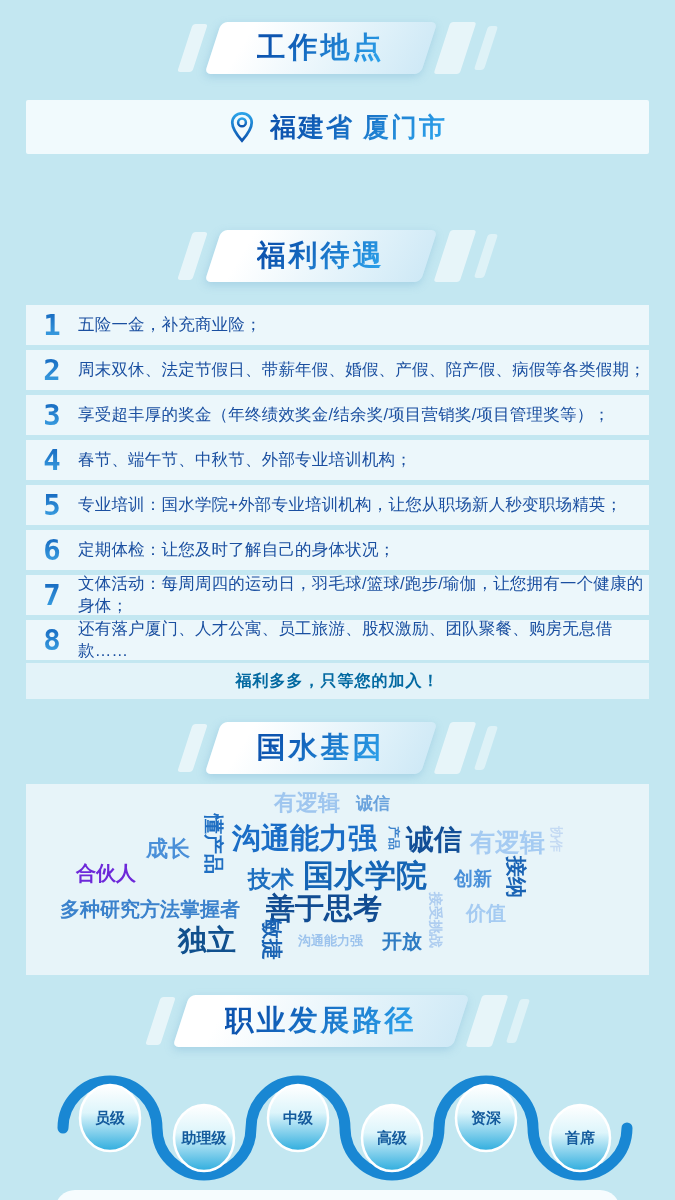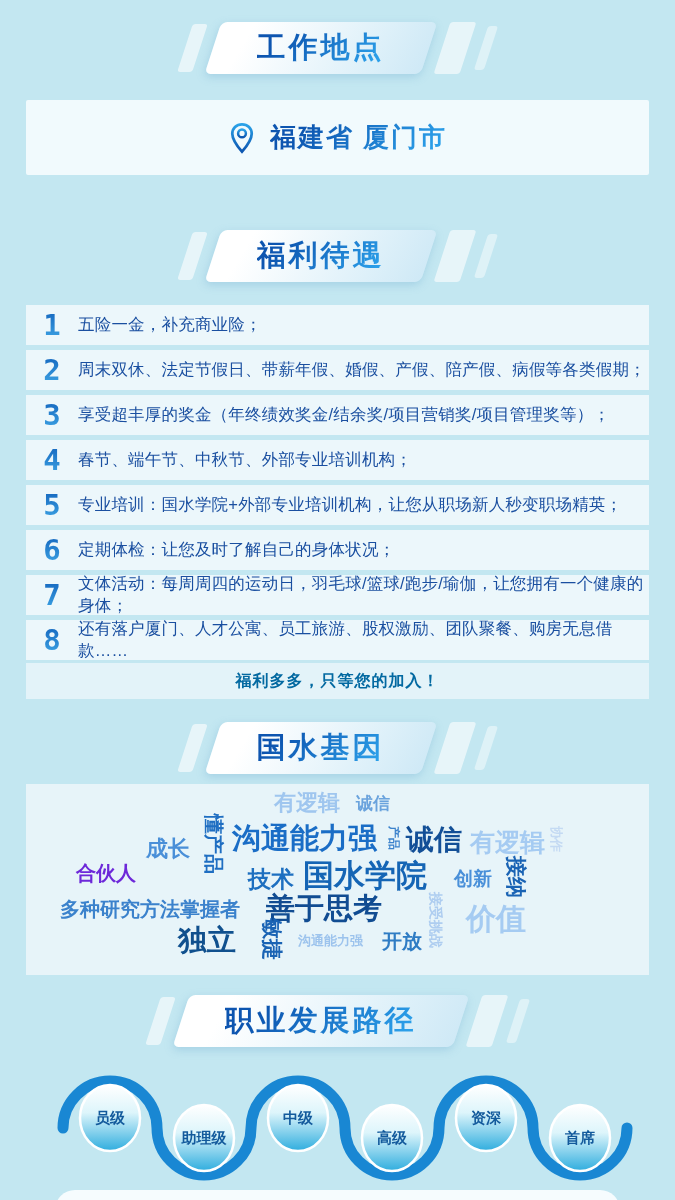--- a/index.html
+++ b/index.html
@@ -31,21 +31,21 @@
     border-radius:6px;
     box-shadow:0 3px 8px rgba(110,170,205,.35);
   }
   .banner-title {
     position:relative; font-size:29px; font-weight:bold; letter-spacing:3px;
     background:linear-gradient(135deg,#0d55b0 20%,#2b9fe9 90%);
     -webkit-background-clip:text; background-clip:text; color:transparent;
   }
   
   .location-card {
-    position:absolute; top:100px; left:26px; width:623px; height:75px;
+    position:absolute; top:100px; left:26px; width:623px; height:54px;
     background:#f1fafd; border-radius:2px;
     display:flex; align-items:center; justify-content:center; gap:14px;
   }
   .location-text {
     font-size:26px; font-weight:bold; letter-spacing:2px;
     background:linear-gradient(135deg,#0d55b0 20%,#2b9fe9 90%);
     -webkit-background-clip:text; background-clip:text; color:transparent;
   }
   
   .benefit-list { position:absolute; top:305px; left:26px; width:623px; }
@@ -174,21 +174,21 @@
     <span class="cloud-word" style="left: 444px; top: 44px; font-size: 25px; color: rgb(165, 203, 242); font-weight: bold;">有逻辑</span>
     <span class="cloud-word vertical" style="left: 522px; top: 42px; font-size: 13px; color: rgb(196, 218, 243); font-weight: bold;">协作</span>
     <span class="cloud-word" style="left: 50px; top: 78px; font-size: 20px; color: #6d28d9; font-weight: bold; text-align: center;">合伙人</span>
     <span class="cloud-word" style="left: 222px; top: 82px; font-size: 23px; color: rgb(29, 111, 192); font-weight: bold;">技术</span>
     <span class="cloud-word" style="left: 277px; top: 74px; font-size: 31px; color: rgb(21, 101, 181); font-weight: bold;">国水学院</span>
     <span class="cloud-word" style="left: 428px; top: 84px; font-size: 19px; color: rgb(74, 144, 217); font-weight: bold;">创新</span>
     <span class="cloud-word vertical" style="left: 478px; top: 72px; font-size: 21px; color: rgb(26, 99, 180); font-weight: bold;">接纳</span>
     <span class="cloud-word" style="left: 34px; top: 114px; font-size: 20px; color: rgb(59, 130, 204); font-weight: bold;">多种研究方法掌握者</span>
     <span class="cloud-word" style="left: 240px; top: 108px; font-size: 29px; color: rgb(17, 76, 146); font-weight: bold;">善于思考</span>
     <span class="cloud-word vertical" style="left: 402px; top: 108px; font-size: 14px; color: rgb(174, 205, 240); font-weight: bold;">接受挑战</span>
-    <span class="cloud-word" style="left: 440px; top: 118px; font-size: 30px; color: rgb(165, 203, 242); font-weight: bold;">价值</span>
+    <span class="cloud-word" style="left: 440px; top: 118px; font-size: 20px; color: rgb(165, 203, 242); font-weight: bold;">价值</span>
     <span class="cloud-word" style="left: 152px; top: 140px; font-size: 29px; color: rgb(16, 80, 142); font-weight: bold;">独立</span>
     <span class="cloud-word vertical" style="left: 234px; top: 134px; font-size: 21px; color: rgb(26, 99, 180); font-weight: bold;">敏捷</span>
     <span class="cloud-word" style="left: 272px; top: 150px; font-size: 13px; color: rgb(156, 195, 237); font-weight: bold;">沟通能力强</span>
     <span class="cloud-word" style="left: 356px; top: 146px; font-size: 20px; color: rgb(47, 124, 196); font-weight: bold;">开放</span>
   </div>
 
 <div class="banner-row" style="top:995px">
   <span class="slash s-left"></span>
   <div class="banner-main">
     <span class="banner-title">职业发展路径</span>

